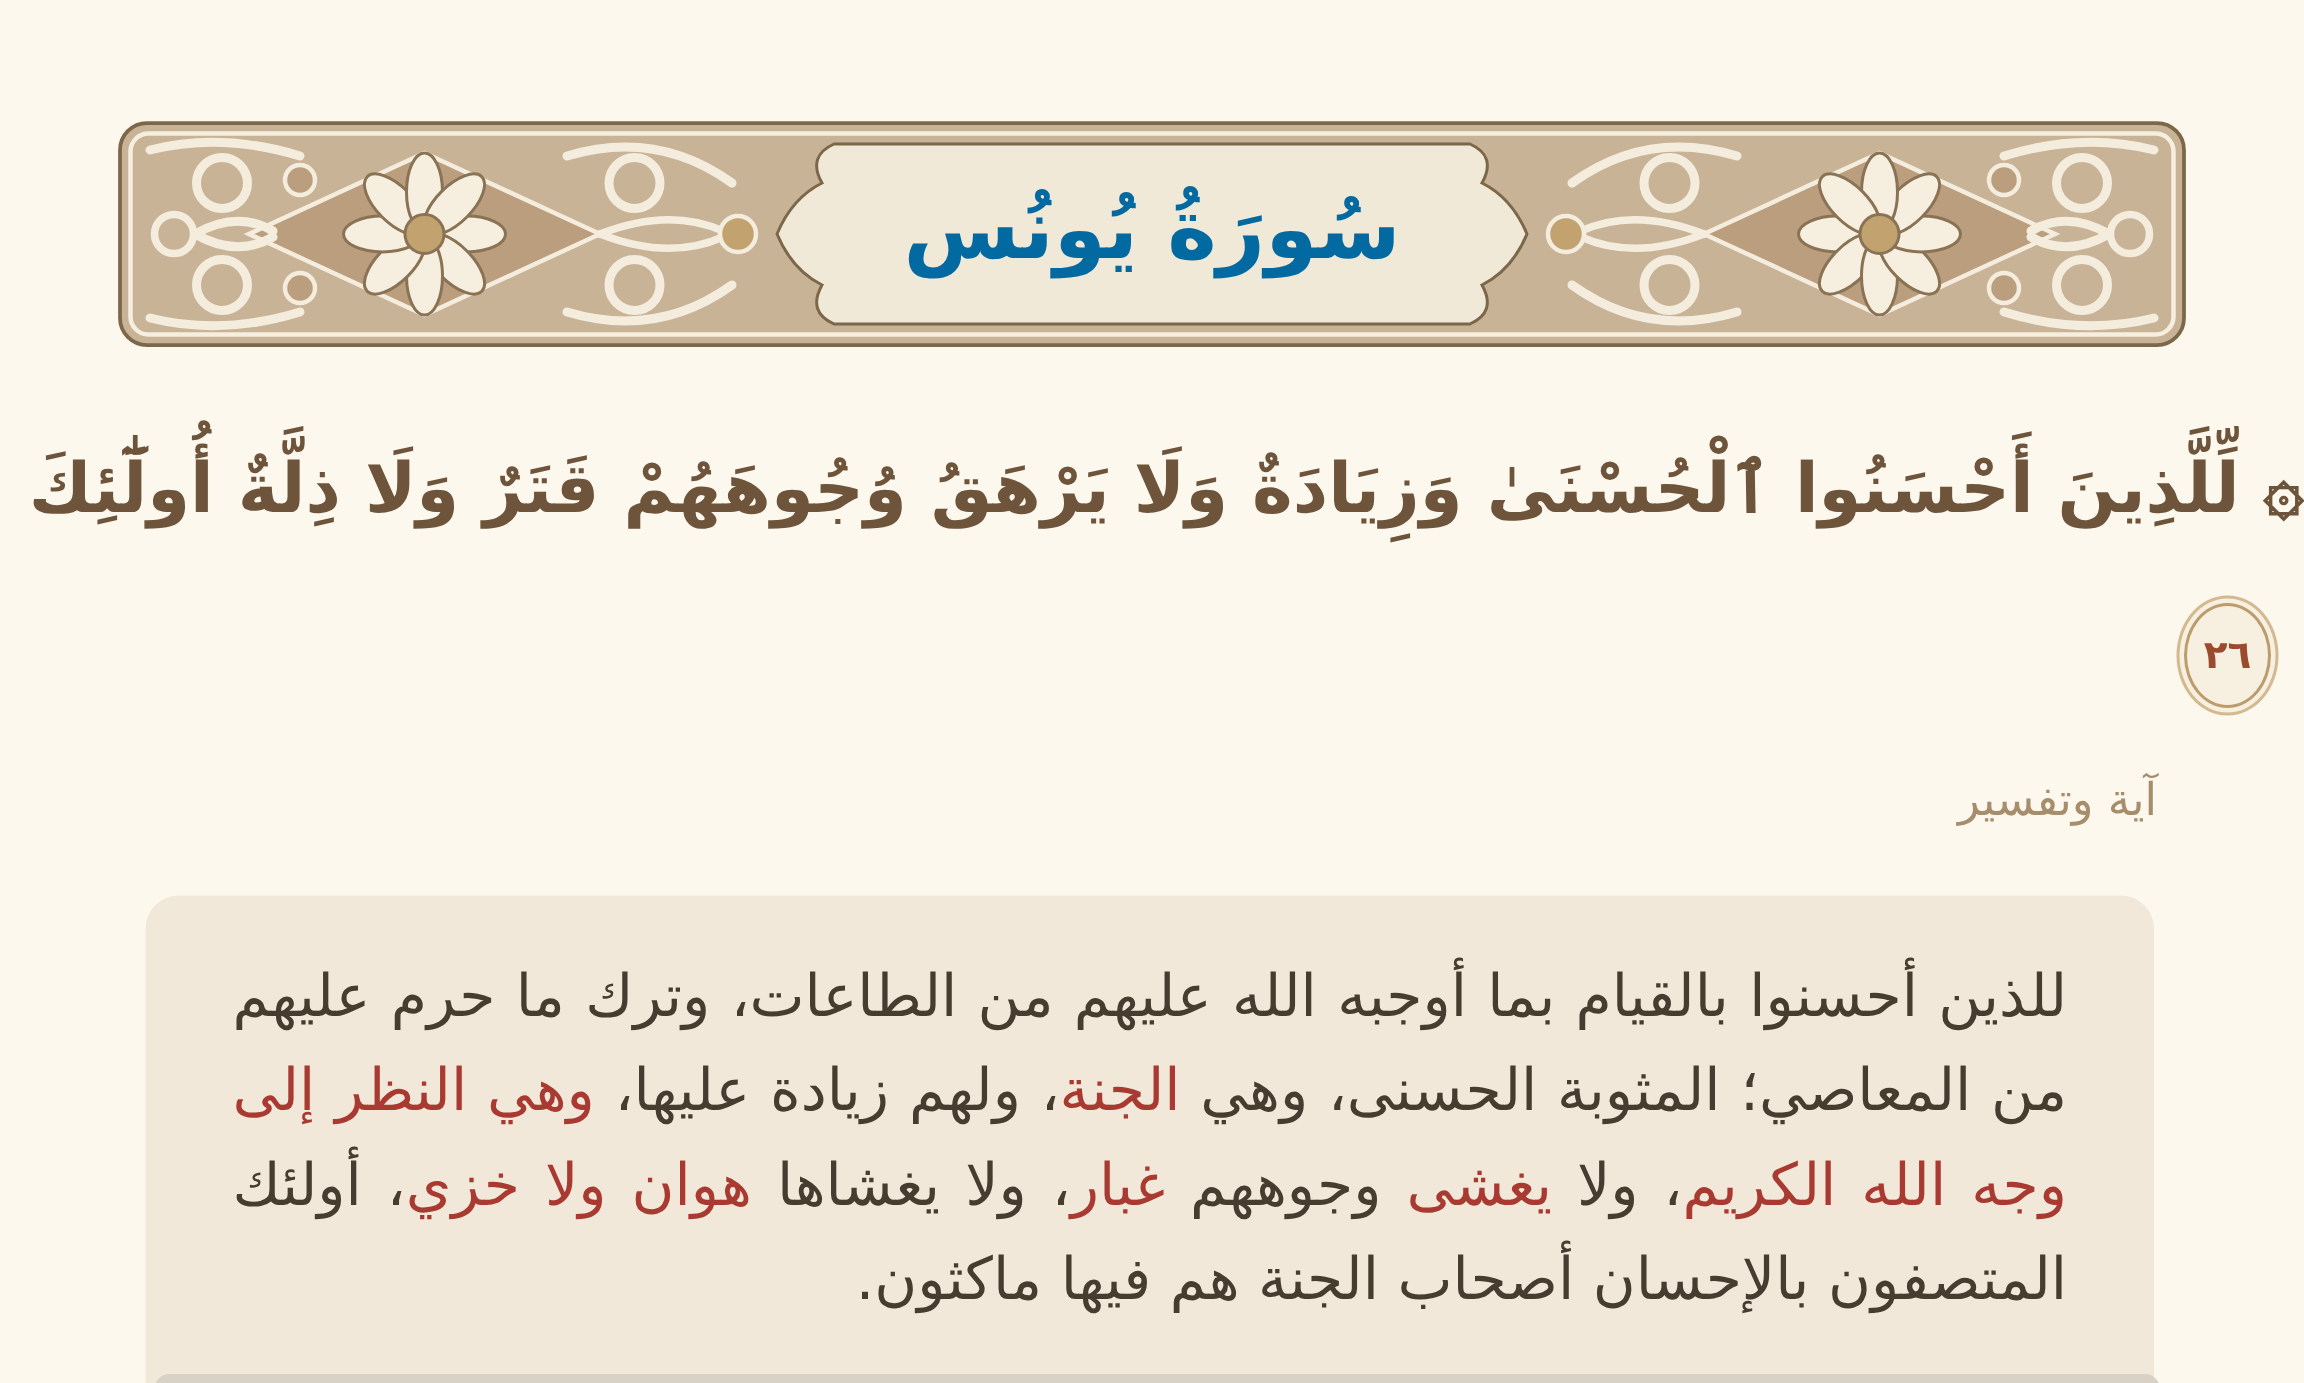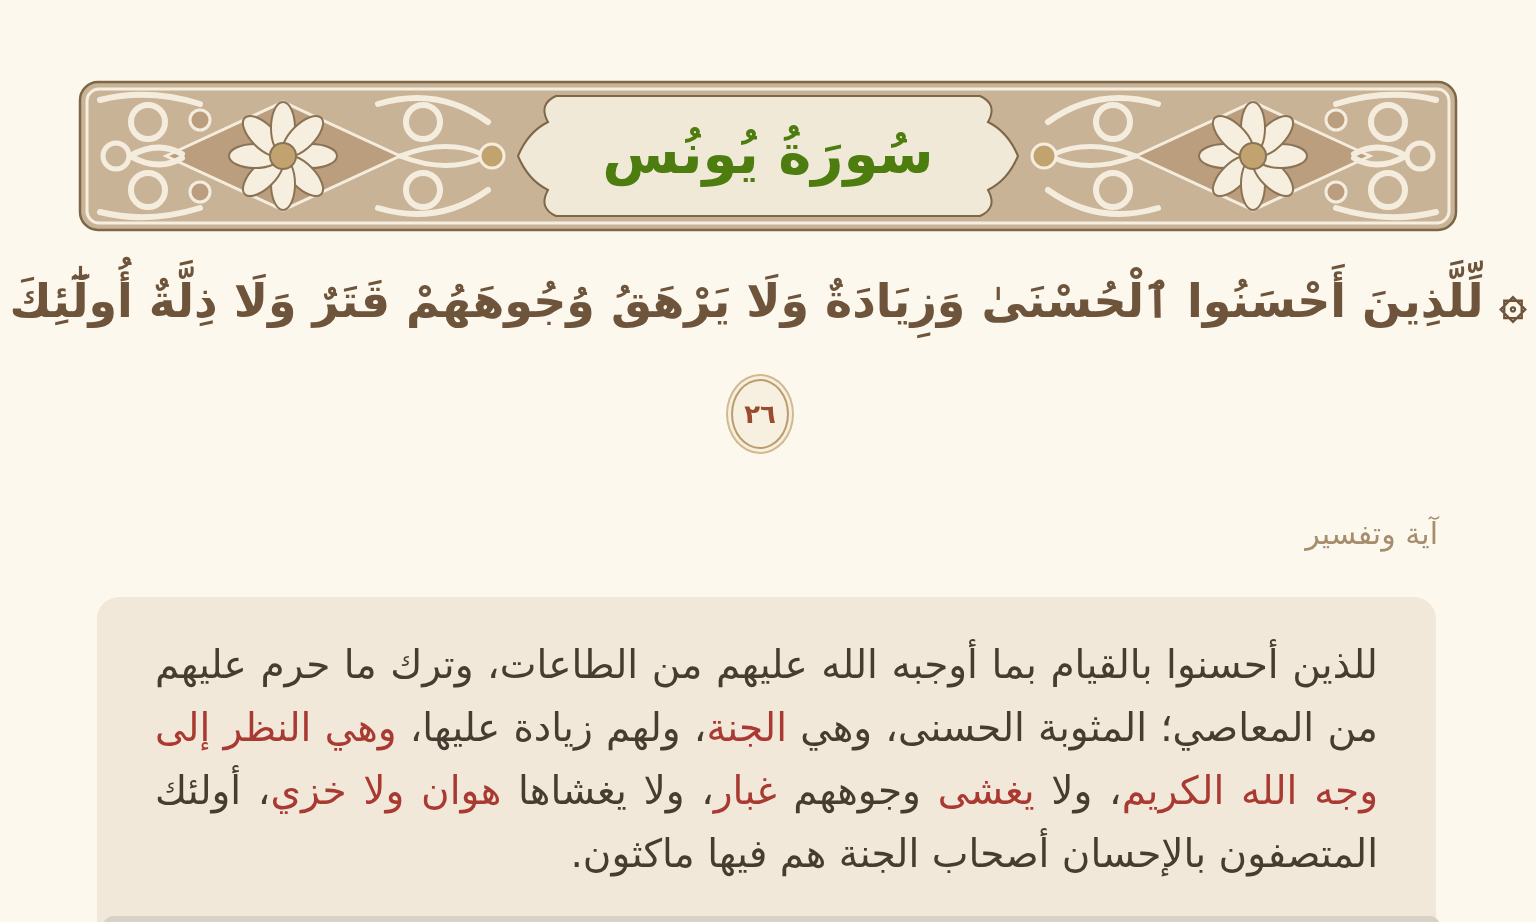--- a/index.html
+++ b/index.html
@@ -13,28 +13,28 @@
   
   .banner {
     position:absolute; left:78px; top:80px;
     width:1380px; height:152px;
   }
   .banner svg { display:block; width:100%; height:100%; }
   .banner-title {
     position:absolute; left:0; top:0; width:100%; height:100%;
     display:flex; align-items:center; justify-content:center;
     direction:rtl;
-    font-size:56px; font-weight:bold; color:#4d7c0f;
+    font-size:56px; font-weight:bold; color:#0369a1;
     padding-bottom:6px;
   }
 
   
   .verse {
-    position:absolute; left:0; top:240px; width:100%;
-    direction:rtl; text-align:center;
+    position:absolute; left:0; top:264px; width:100%;
+    direction:rtl; text-align:right;
     color:#6d543a; font-weight:bold;
   }
   .verse-line1 { font-size:46px; line-height:122px; }
   .verse-line2 { font-size:46px; line-height:104px; }
   .ayah-medallion {
     display:inline-flex; align-items:center; justify-content:center;
     width:58px; height:70px; border-radius:50%;
     background:#f7efdf; border:2px solid #bb9c6c;
     box-shadow:0 0 0 3px #f7efdf, 0 0 0 5px #d3b98f;
     vertical-align:middle; margin:0 22px 8px 6px;

